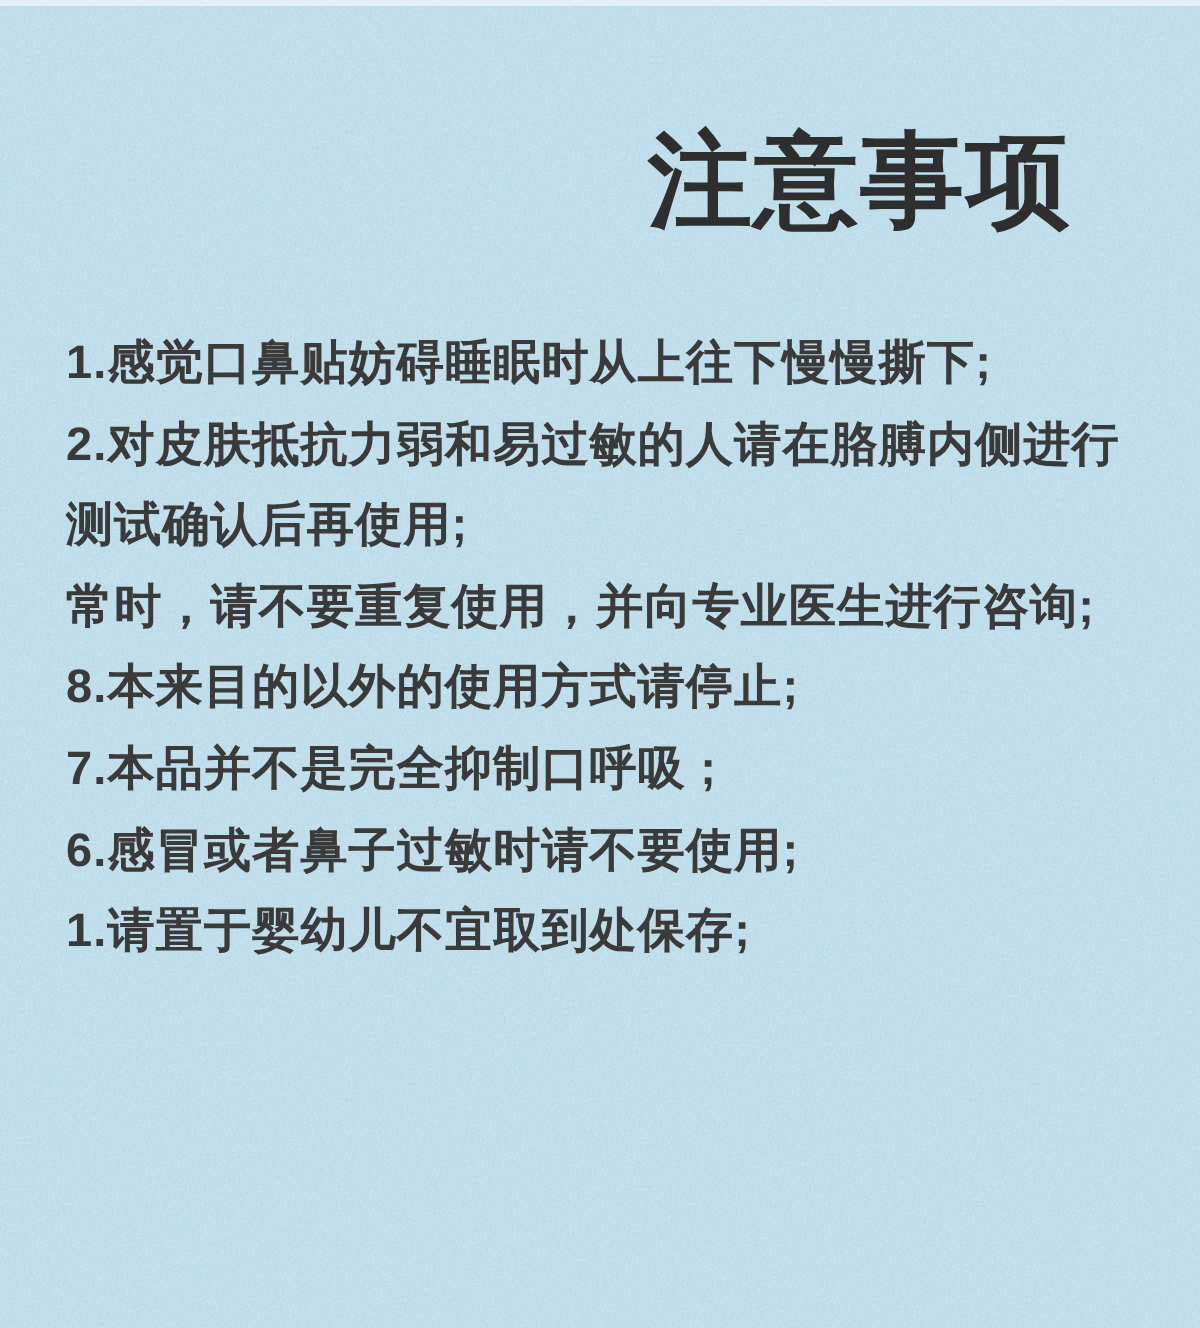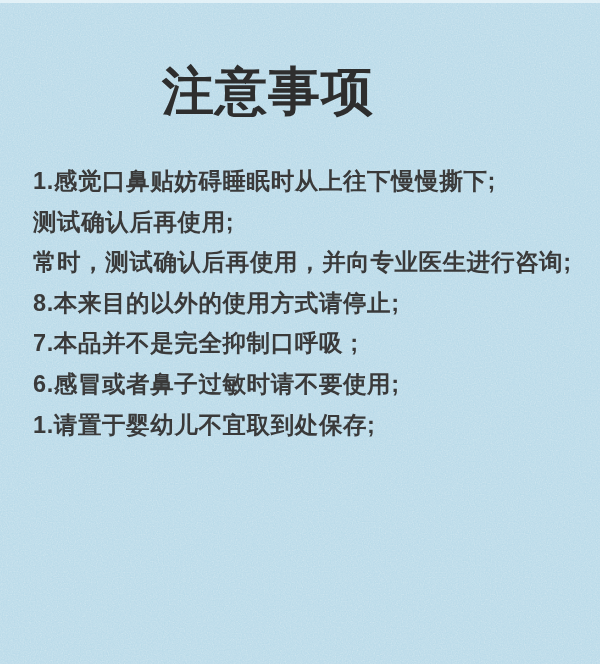--- a/index.html
+++ b/index.html
@@ -24,21 +24,21 @@
   .page {
     position: absolute;
     inset: 0;
     z-index: 1;
   }
   .title {
     position: absolute;
     top: 62px;
     left: 0;
     width: 536px;
-    text-align: center;
+    text-align: right;
     font-size: 52px;
     line-height: 58px;
     font-weight: 800;
     letter-spacing: 1px;
     color: #2e2e2e;
   }
   .list {
     position: absolute;
     top: 161px;
     left: 33px;
@@ -67,20 +67,21 @@
   <rect x="0" y="0" width="600" height="664" fill="#b7d9e8"></rect>
   <rect x="0" y="0" width="600" height="664" filter="url(#grain)" opacity="0.42" style="mix-blend-mode:overlay"></rect>
   <rect x="0" y="0" width="600" height="664" filter="url(#grain)" opacity="0.10" style="mix-blend-mode:screen"></rect>
   <rect x="0" y="0" width="600" height="3" fill="#edf7fb" opacity="0.75"></rect>
 </svg>
 
 <div class="page">
   <div class="title">注意事项</div>
   <div class="list">
       <div class="line">1.感觉口鼻贴妨碍睡眠时从上往下慢慢撕下;</div>
+      <div class="line">2.对皮肤抵抗力弱和易过敏的人请在胳膊内侧进行</div>
       <div class="line">测试确认后再使用;</div>
-      <div class="line">常时，测试确认后再使用，并向专业医生进行咨询;</div>
+      <div class="line">常时，请不要重复使用，并向专业医生进行咨询;</div>
       <div class="line">8.本来目的以外的使用方式请停止;</div>
       <div class="line">7.本品并不是完全抑制口呼吸 ;</div>
       <div class="line">6.感冒或者鼻子过敏时请不要使用;</div>
       <div class="line">1.请置于婴幼儿不宜取到处保存;</div>
     </div>
 </div>
 
 </body></html>

